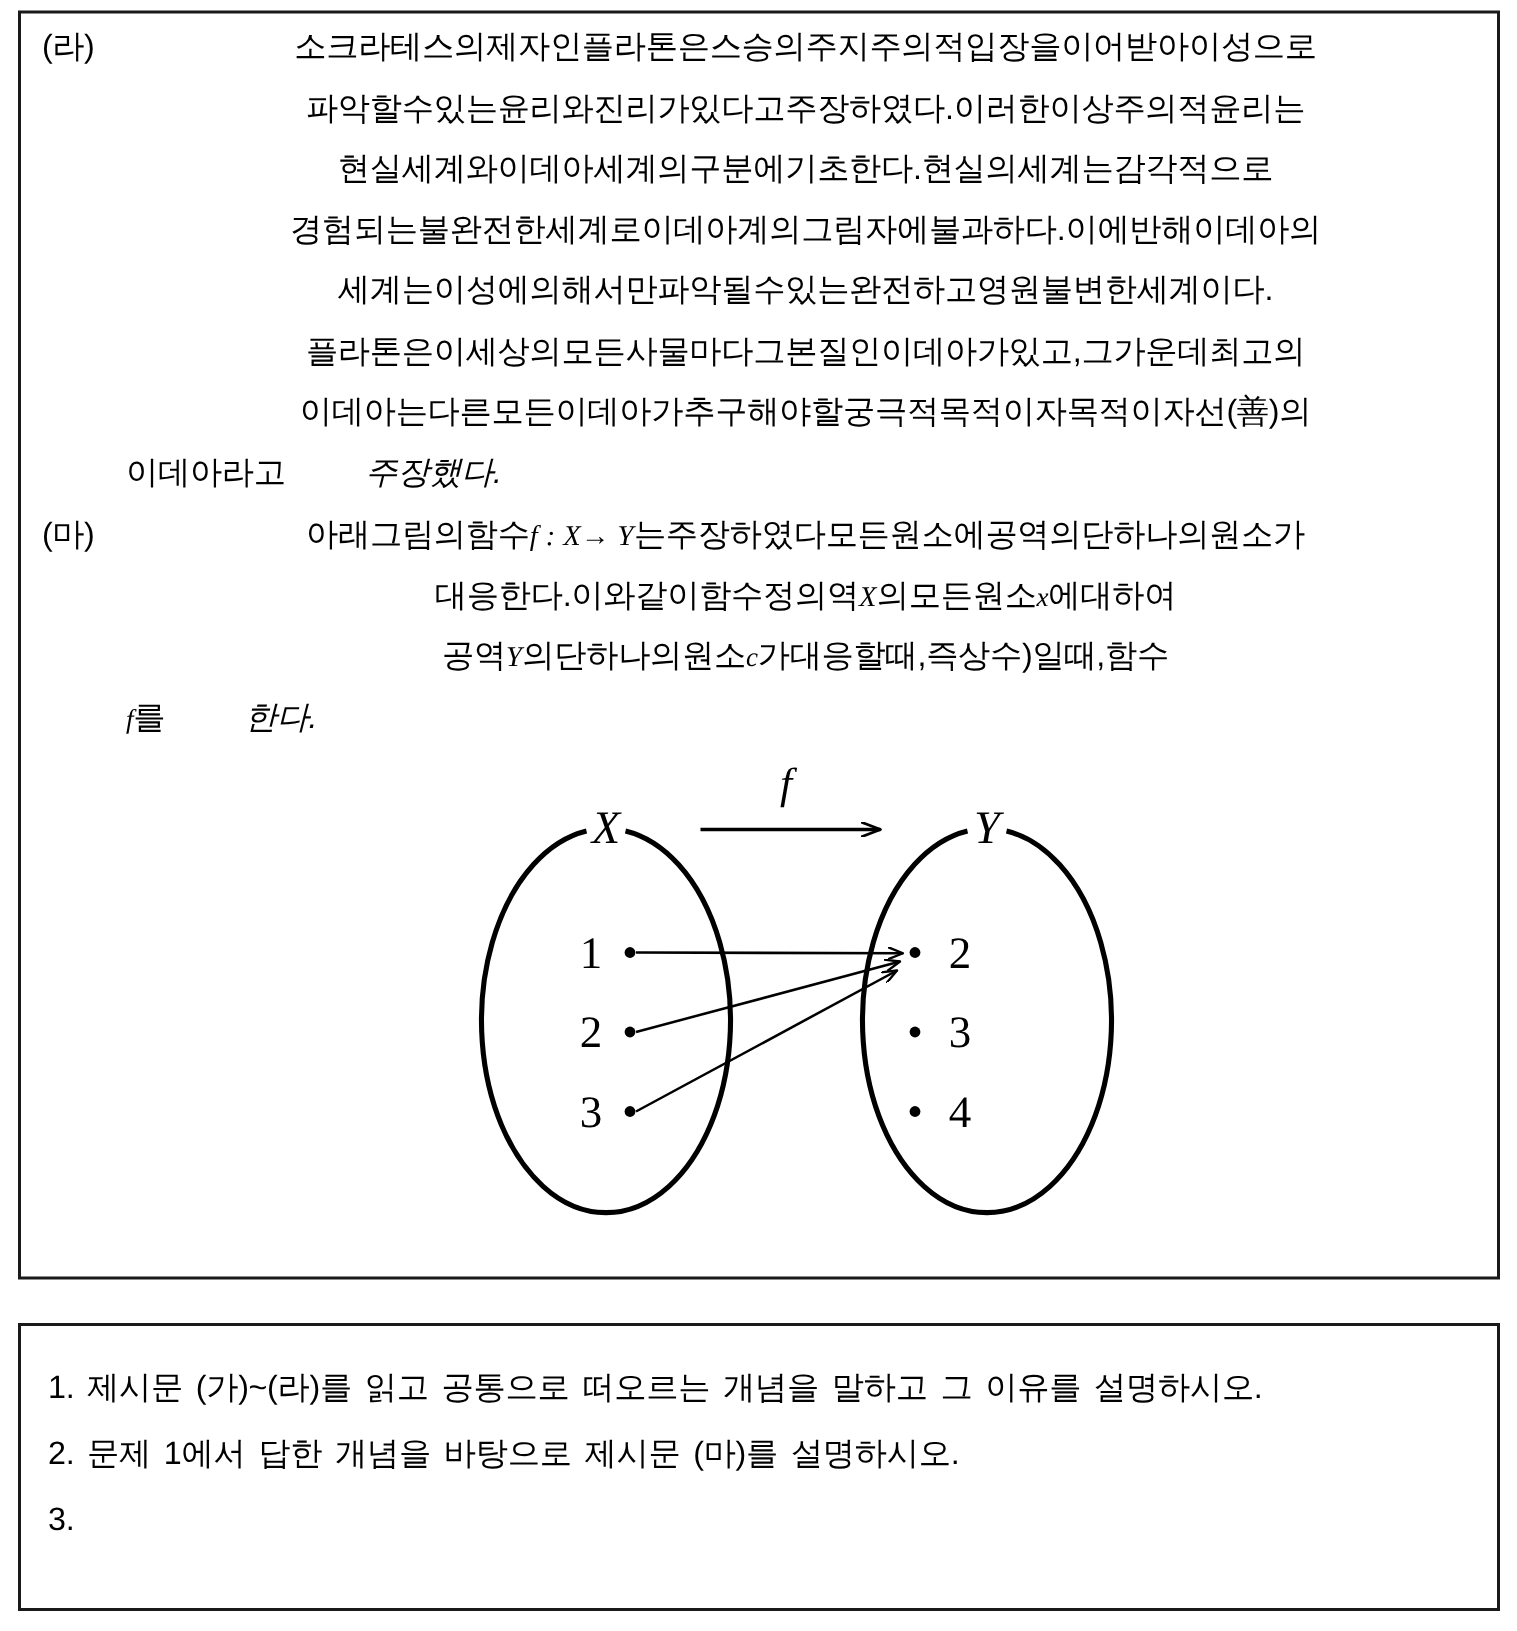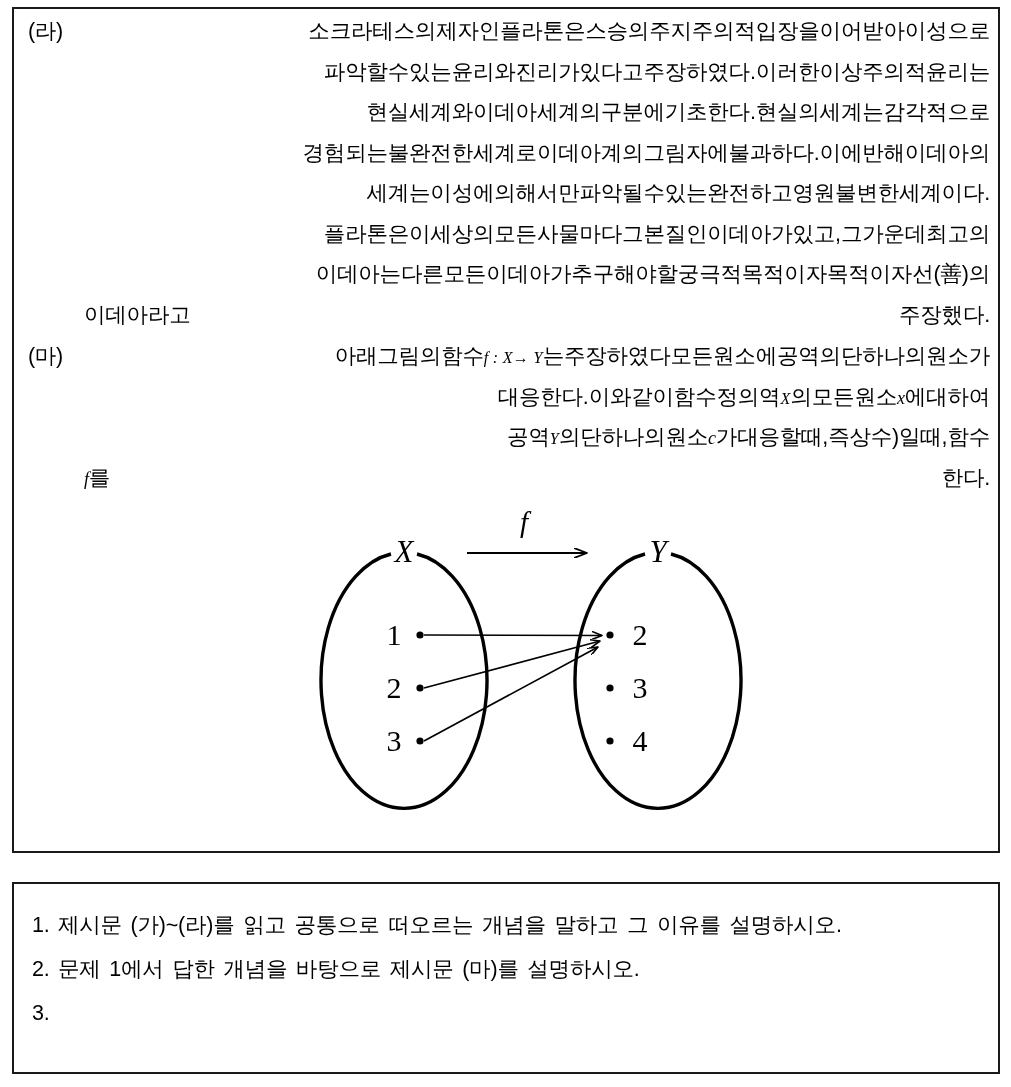--- a/index.html
+++ b/index.html
@@ -57,38 +57,39 @@
     letter-spacing: -0.3px;
     white-space: nowrap;
   }
   .passage-body {
     flex: 1 1 auto;
   }
 
   
   .jline {
     display: flex;
-    justify-content: flex-end;
+    justify-content: center;
     font-size: 21.5px;
     line-height: 40.5px;
     height: 40.5px;
     white-space: nowrap;
     letter-spacing: -0.2px;
   }
   .jline.last {
-    justify-content: space-between;
+    justify-content: flex-start;
+    gap: 44px;
   }
   .jline > span { display: inline-block; }
-  .jline.last > span + span { margin-left: 0.42em; }
+  .jline.last > span + span { margin-left: 0.42em; font-style: italic; }
 
   
   .mth {
     font-family: "Liberation Serif", "DejaVu Serif", serif;
     font-style: italic;
-    font-size: 16px;
+    font-size: 19px;
     letter-spacing: 0.3px;
   }
   .mth-sm {
     font-family: "Liberation Serif", "DejaVu Serif", serif;
     font-style: italic;
     font-size: 18px;
   }
 
   
   #diagram {

